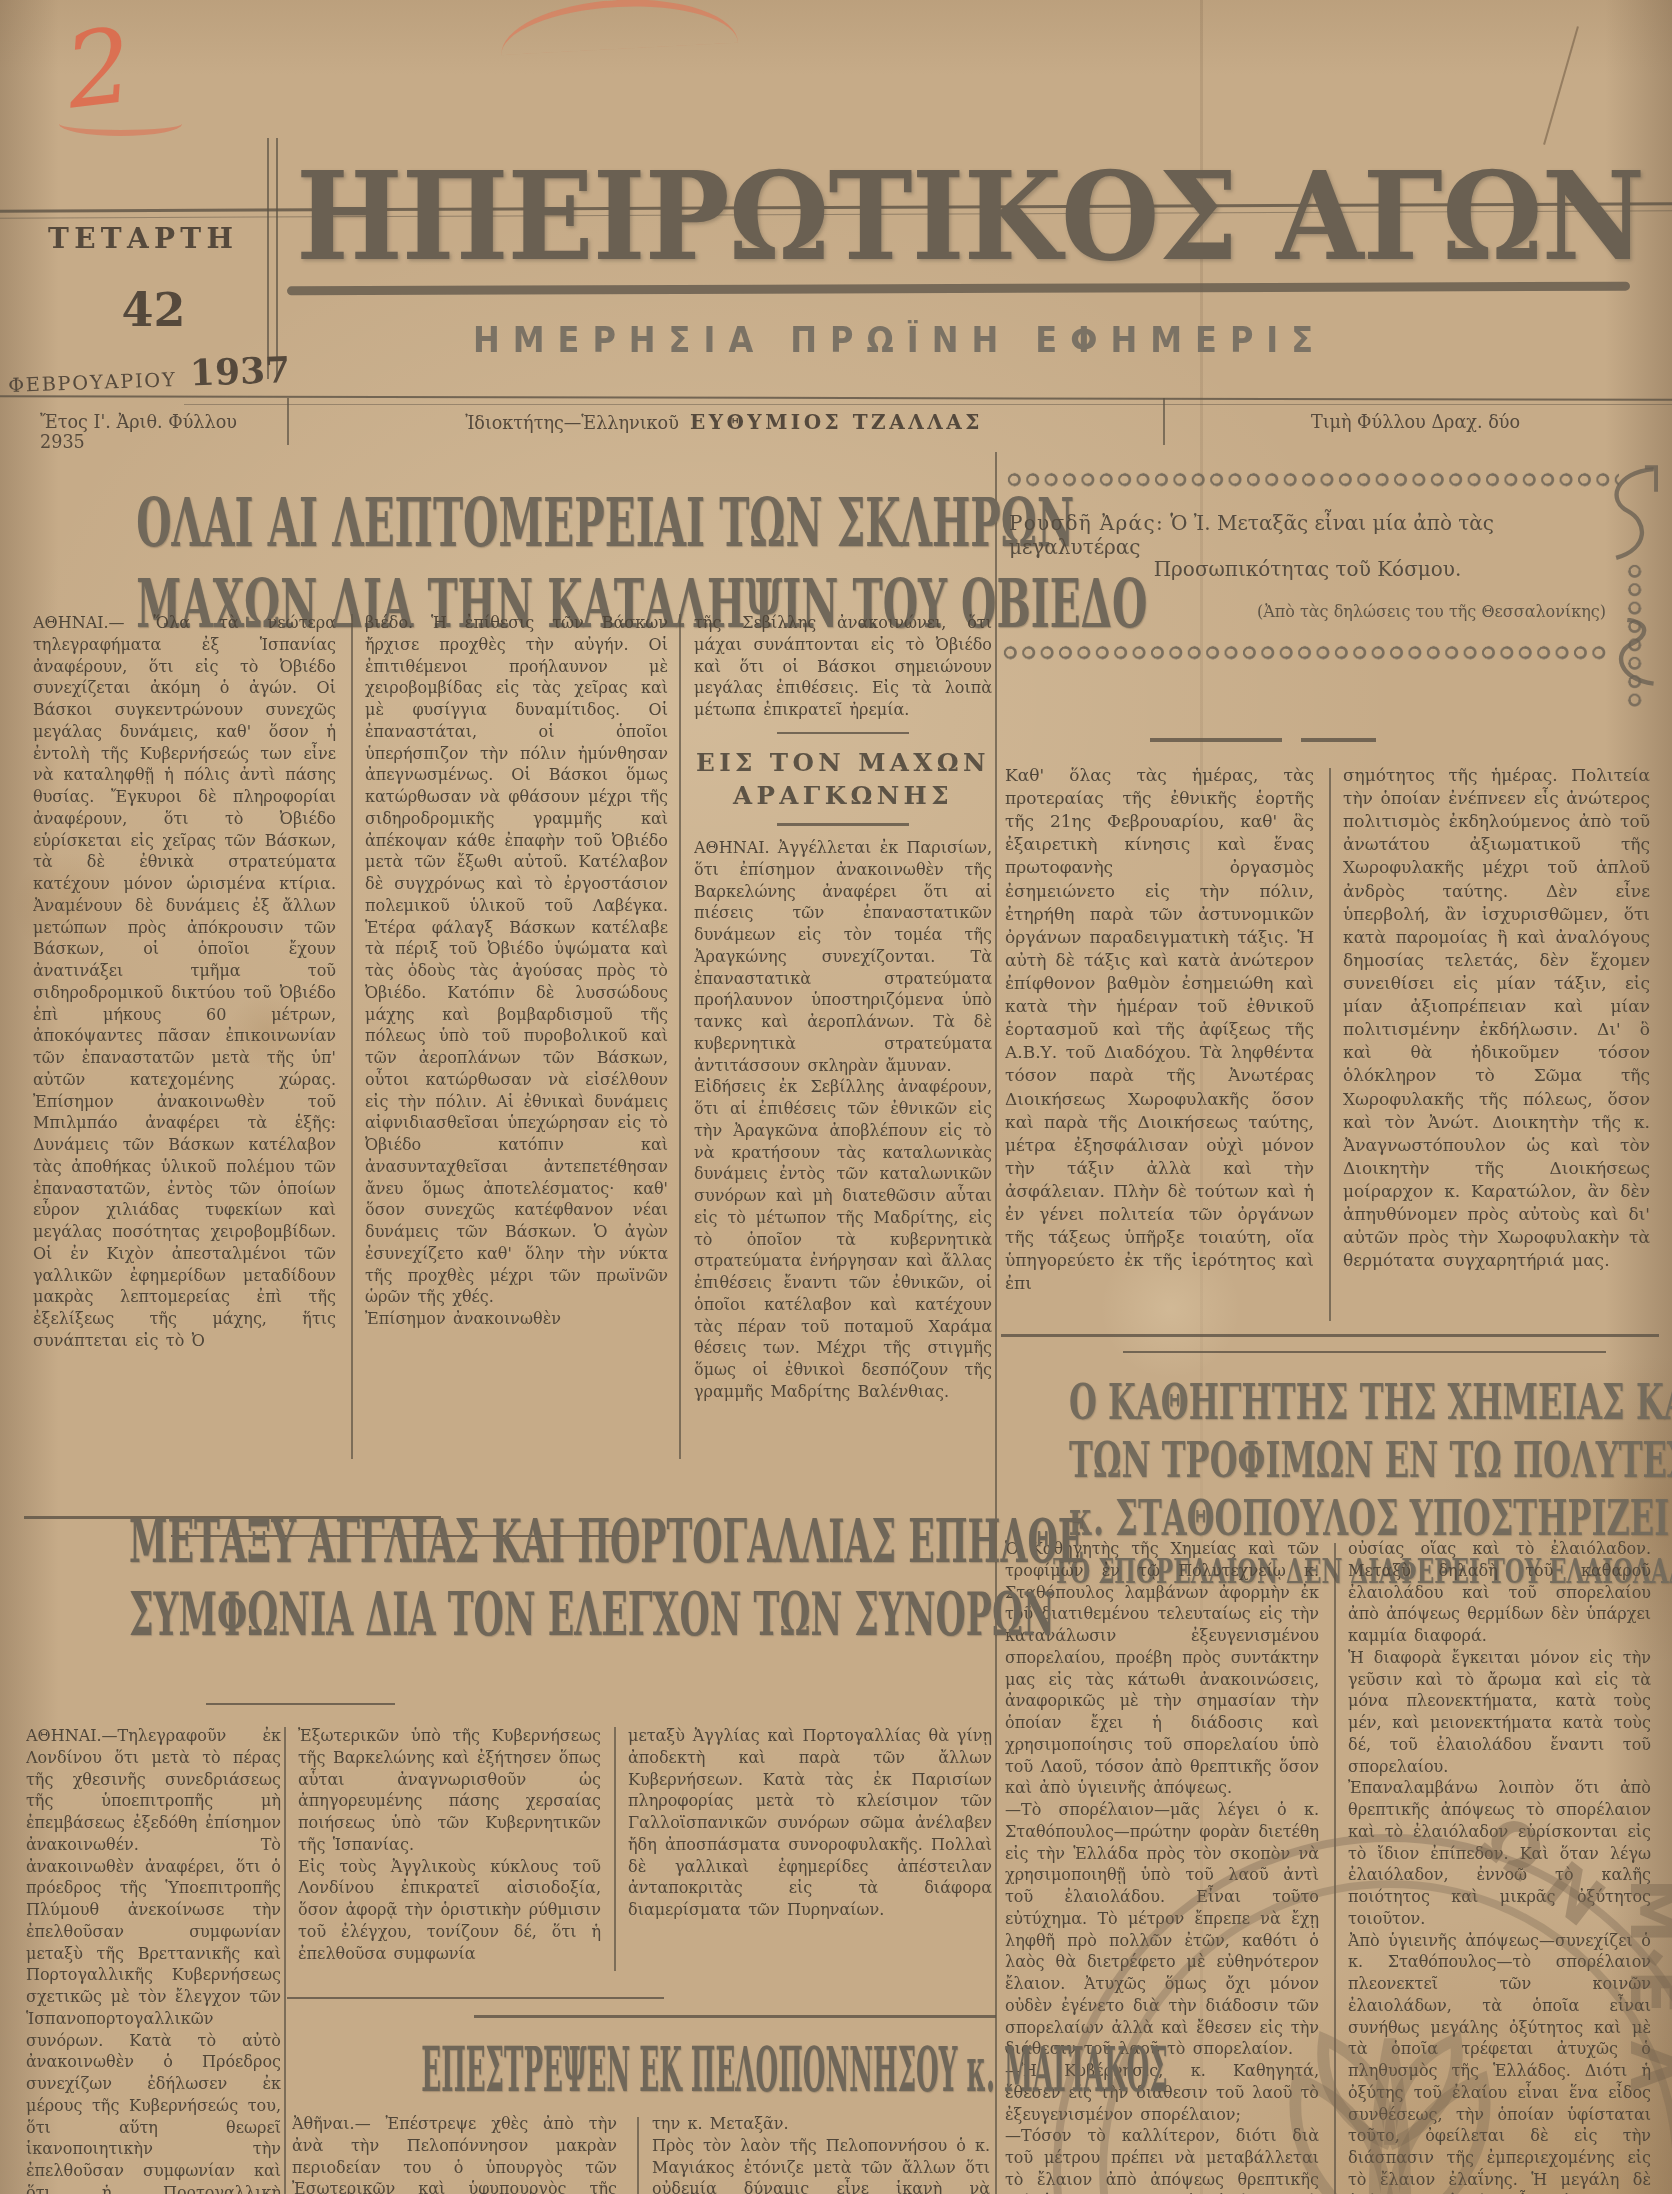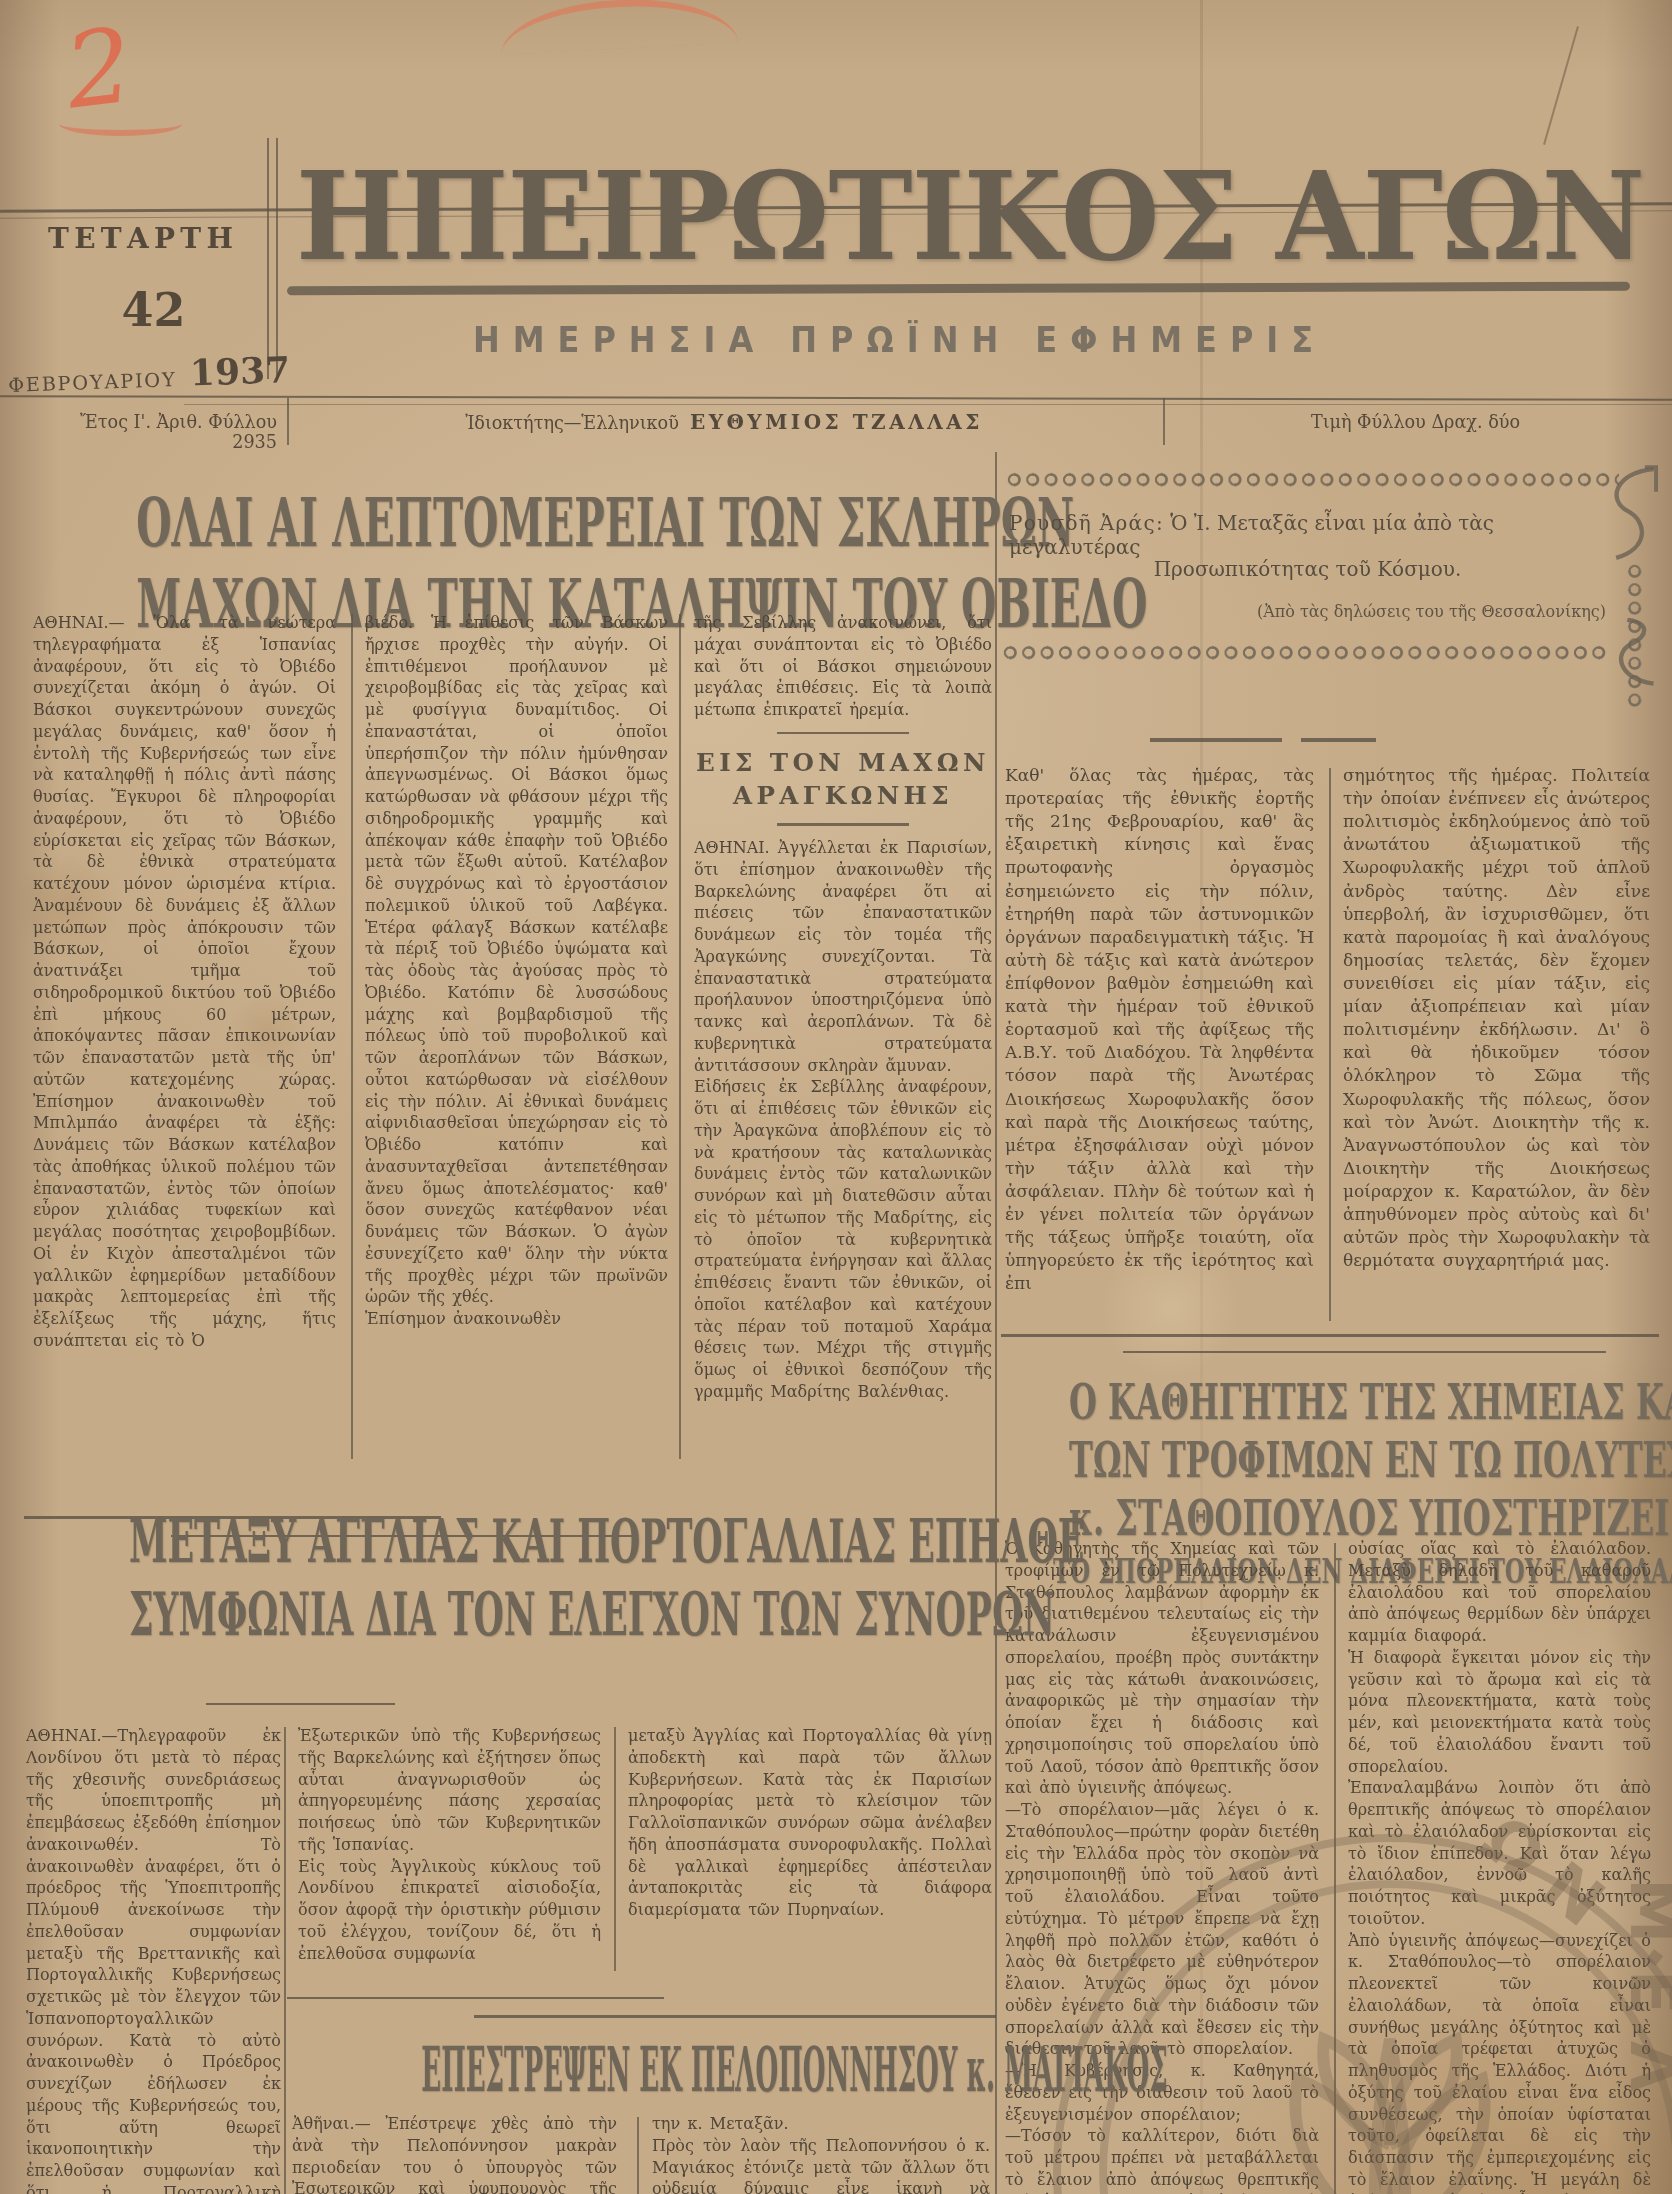--- a/index.html
+++ b/index.html
@@ -71,21 +71,21 @@
   </div>
 
   <div class="abs display" style="left:281px;top:145px;width:1378px;text-align:center;font-size:113px;letter-spacing:-0.9px;white-space:nowrap;transform:scaleY(1.08);transform-origin:center top;color:#6a6052;text-shadow:1.8px 1.8px 3.5px rgba(90,80,65,.35);">ΗΠΕΙΡΩΤΙΚΟΣ ΑΓΩΝ</div>
   <div class="abs" style="left:287px;top:284px;width:1343px;height:8.8px;background:#675d4f;border-radius:5.3px;transform:rotate(-0.2deg);opacity:.85;"></div>
   <div class="abs" style="left:395px;top:320px;width:1009px;text-align:center;font-family:'DejaVu Sans',sans-serif;font-weight:700;font-size:32px;letter-spacing:13px;color:#7b7264;transform:scaleY(1.08);transform-origin:center top;">ΗΜΕΡΗΣΙΑ ΠΡΩΪΝΗ ΕΦΗΜΕΡΙΣ</div>
 
   <div class="hline" style="left:0;top:397px;width:1672px;height:2.2px;transform:rotate(0.12deg);"></div>
   <div class="hline" style="left:184px;top:404px;width:1488px;height:1.3px;opacity:.45;"></div>
   <div class="vsep" style="left:287px;top:398px;height:47px;"></div>
   <div class="vsep" style="left:1163px;top:398px;height:47px;"></div>
-  <div class="abs dateline" style="left:31px;top:412px;width:246px;font-size:17.6px;text-align:right;">Ἔτος Ι'. Ἀριθ. Φύλλου 2935</div>
+  <div class="abs dateline" style="left:40px;top:412px;width:246px;font-size:17.6px;text-align:left;">Ἔτος Ι'. Ἀριθ. Φύλλου 2935</div>
   <div class="abs dateline" style="left:307px;top:410px;width:834px;text-align:center;white-space:nowrap;">
     <span style="font-size:17.6px;">Ἰδιοκτήτης—Ἑλληνικοῦ</span>
     <span style="font-size:20px;font-weight:700;letter-spacing:3.5px;margin-left:8.8px;">ΕΥΘΥΜΙΟΣ ΤΖΑΛΛΑΣ</span>
   </div>
   <div class="abs dateline" style="left:1185px;top:412px;width:461px;font-size:17.6px;text-align:center;">Τιμὴ Φύλλου Δραχ. δύο</div>
 
   <div class="vsep" style="left:995px;top:452px;height:2041px;"></div>
 
   <div class="abs display" style="left:31px;top:472px;width:957px;font-size:52px;line-height:1.55;color:#71685a;text-shadow:0.9px 0.9px 1.3px rgba(80,70,55,.35);">
     <span class="hl-line" style="transform:scale(0.78,1.28);">ΟΛΑΙ ΑΙ ΛΕΠΤΟΜΕΡΕΙΑΙ ΤΩΝ ΣΚΛΗΡΩΝ</span>

